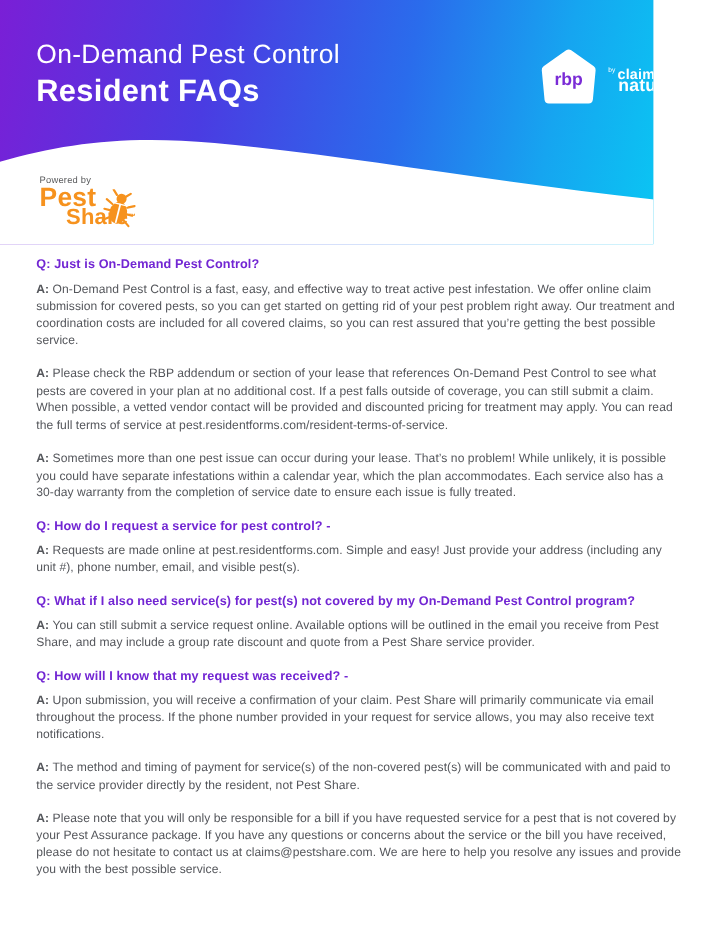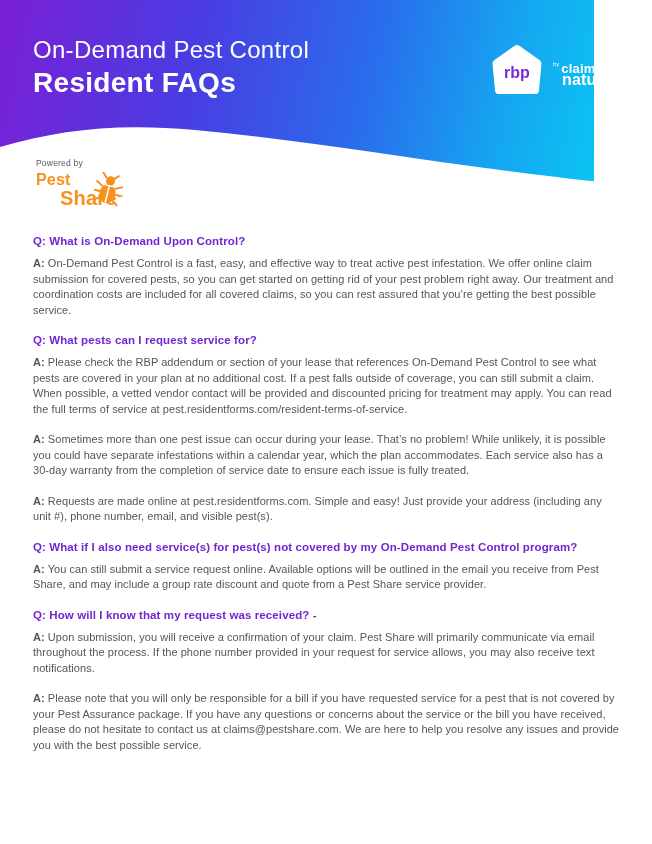--- a/index.html
+++ b/index.html
@@ -20,21 +20,21 @@
   .rbp-block { position:absolute; left:488px; top:42px; display:flex; align-items:center; }
   .rbp-logo { width:58px; height:58px; display:block; }
   .sn-text { margin-left:7px; color:#fff; line-height:11px; padding-top:4px; }
   .sn-by { font-size:6px; vertical-align:top; position:relative; top:-3px; margin-right:2px; font-weight:400;}
   .sn-l1 { font-size:13px; font-weight:700; letter-spacing:.2px; }
   .sn-l2 { font-size:16px; font-weight:700; letter-spacing:.2px; padding-left:9px; }
 
   
   .powered { position:absolute; left:36px; top:158px; width:110px; }
   .powered-label { font-size:8.5px; color:#58595b; letter-spacing:.2px; margin-bottom:2px; }
-  .ps-word1 { font-size:16px; font-weight:700; color:#f6921e; line-height:19px; letter-spacing:.2px; }
+  .ps-word1 { font-size:24px; font-weight:700; color:#f6921e; line-height:19px; letter-spacing:.2px; }
   .ps-word2 { font-size:20px; font-weight:700; color:#f6921e; line-height:19px; letter-spacing:.2px; margin-left:24px; }
   .ps-tm { font-size:7px; vertical-align:top; position:relative; top:-1px; }
   .bug { position:absolute; left:56px; top:2px; width:32px; height:38px; }
 
   
   .content { padding:12px 32px 0 33px; }
   .faq-q {
     color:#7226d3; font-size:11.5px; font-weight:700;
     line-height:15px; margin-bottom:7px; letter-spacing:.1px;
   }
@@ -91,39 +91,40 @@
           <line x1="16" y1="13" x2="16" y2="31" stroke="#ffffff" stroke-width="1.6"></line>
           <line x1="9" y1="13.6" x2="23" y2="13.6" stroke="#ffffff" stroke-width="1.2"></line>
         </g>
       </svg>
     </div>
   </div>
 </div>
 
 <div class="content">
   <div>
-    <div class="faq-q">Q: What is On-Demand Upon Control?</div>
+    <div class="faq-q">Q: Just is On-Demand Pest Control?</div>
     <div class="faq-a"><span class="apfx">A:</span> <span>On-Demand Pest Control is a fast, easy, and effective way to treat active pest infestation. We offer online claim submission for covered pests, so you can get started on getting rid of your pest problem right away. Our treatment and coordination costs are included for all covered claims, so you can rest assured that you’re getting the best possible service.</span></div>
   </div>
   <div>
-    <div class="faq-q">Q: What pests can I request service for?</div>
     <div class="faq-a"><span class="apfx">A:</span> <span>Please check the RBP addendum or section of your lease that references On-Demand Pest Control to see what pests are covered in your plan at no additional cost. If a pest falls outside of coverage, you can still submit a claim. When possible, a vetted vendor contact will be provided and discounted pricing for treatment may apply. You can read the full terms of service at pest.residentforms.com/resident-terms-of-service.</span></div>
   </div>
   <div>
     <div class="faq-a"><span class="apfx">A:</span> <span>Sometimes more than one pest issue can occur during your lease. That’s no problem! While unlikely, it is possible you could have separate infestations within a calendar year, which the plan accommodates. Each service also has a 30-day warranty from the completion of service date to ensure each issue is fully treated.</span></div>
   </div>
   <div>
+    <div class="faq-q">Q: How do I request a service for pest control? -</div>
     <div class="faq-a"><span class="apfx">A:</span> <span>Requests are made online at pest.residentforms.com. Simple and easy! Just provide your address (including any unit #), phone number, email, and visible pest(s).</span></div>
   </div>
   <div>
     <div class="faq-q">Q: What if I also need service(s) for pest(s) not covered by my On-Demand Pest Control program?</div>
     <div class="faq-a"><span class="apfx">A:</span> <span>You can still submit a service request online. Available options will be outlined in the email you receive from Pest Share, and may include a group rate discount and quote from a Pest Share service provider.</span></div>
   </div>
   <div>
     <div class="faq-q">Q: How will I know that my request was received? -</div>
     <div class="faq-a"><span class="apfx">A:</span> <span>Upon submission, you will receive a confirmation of your claim. Pest Share will primarily communicate via email throughout the process. If the phone number provided in your request for service allows, you may also receive text notifications.</span></div>
   </div>
   <div>
+    <div class="faq-a"><span class="apfx">A:</span> <span>The method and timing of payment for service(s) of the non-covered pest(s) will be communicated with and paid to the service provider directly by the resident, not Pest Share.</span></div>
   </div>
   <div>
     <div class="faq-a"><span class="apfx">A:</span> <span>Please note that you will only be responsible for a bill if you have requested service for a pest that is not covered by your Pest Assurance package. If you have any questions or concerns about the service or the bill you have received, please do not hesitate to contact us at claims@pestshare.com. We are here to help you resolve any issues and provide you with the best possible service.</span></div>
   </div>
 </div>
 
 </body></html>

